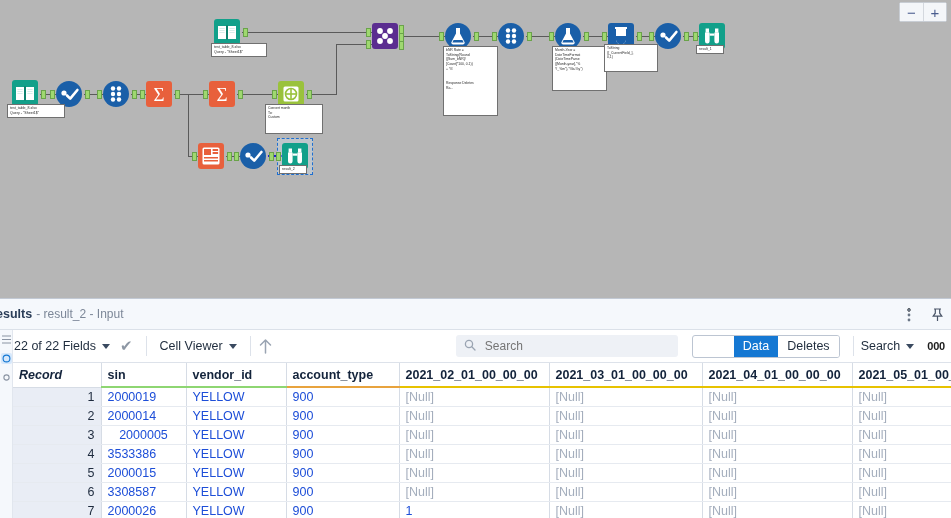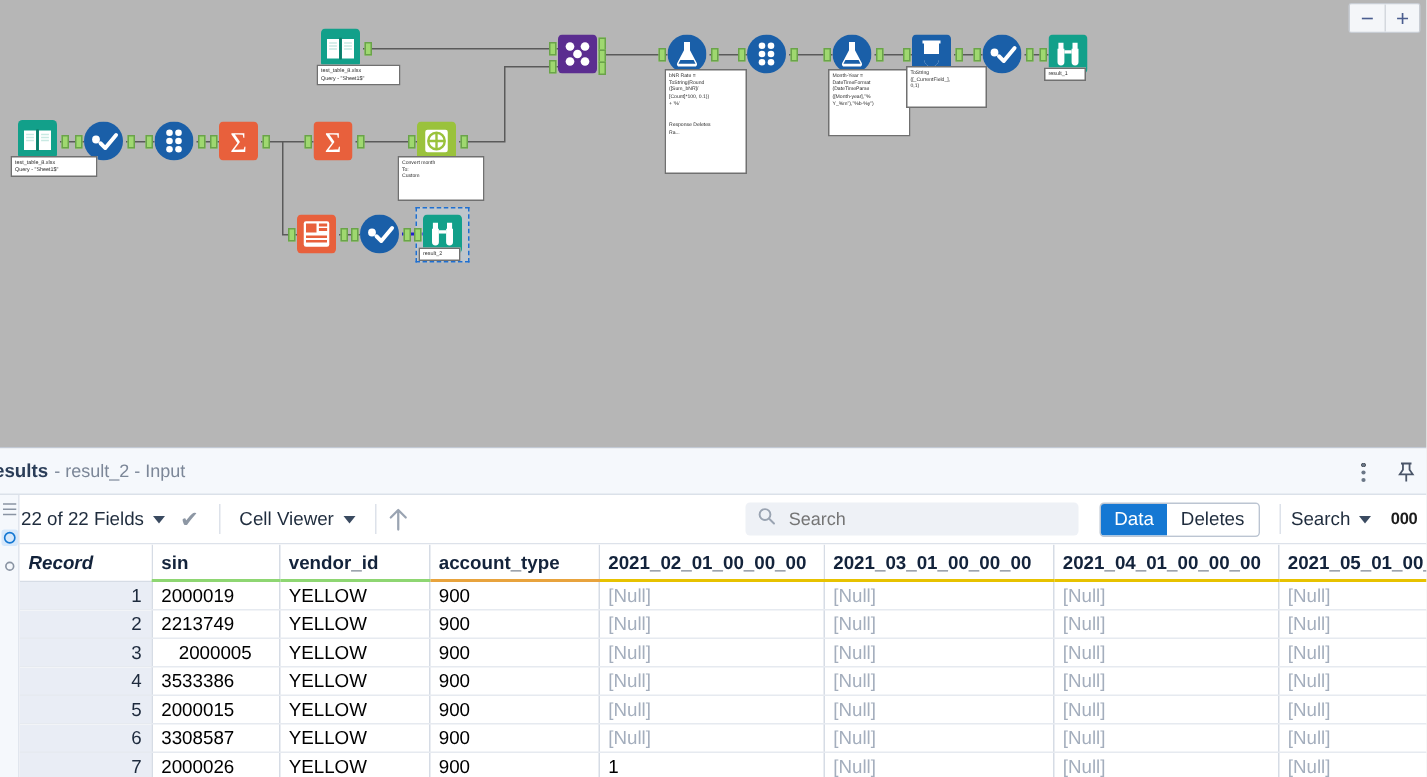--- a/index.html
+++ b/index.html
@@ -159,20 +159,21 @@
   #search-input {
     border: none; outline: none; background: transparent;
     font-size: 12px; color: #8d97a4;
     font-family: "Liberation Sans", sans-serif;
     width: 100%; margin-left: 7px;
   }
   #seg {
     display: flex; margin-left: 14px;
     border: 1px solid #bcc5d2; border-radius: 3px; overflow: hidden;
     height: 23px;
+    padding-left: 41px;
   }
   .seg-btn {
     font-size: 12.5px; padding: 0 9px;
     display: flex; align-items: center; cursor: pointer;
     background: #ffffff; color: #1f2c3d;
   }
   .seg-btn.active { background: #1578d3; color: #ffffff; }
   #actions {
     display:flex; align-items:center;
     margin-left: 16px; font-size: 12.5px; color:#1f2c3d; cursor:pointer;
@@ -222,21 +223,21 @@
   th.yellow::after {
     content:""; position:absolute; left:0; bottom:-2px;
     width:6px; height:2px; background:#8ed672;
   }
   th.orange::after {
     content:""; position:absolute; left:0; bottom:-2px;
     width:6px; height:2px; background:#8ed672;
   }
   td {
     font-size: 12.5px;
-    color: #000000;
+    color: #1d4ed8;
     padding: 2px 6px;
     height: 18px;
     border-right: 1px solid #d6dce5;
     border-bottom: 1px solid #e6eaf0;
     background: #ffffff;
     white-space: nowrap;
     overflow: hidden;
   }
   td.rec {
     text-align: right;
@@ -611,21 +612,21 @@
               <td style="width: 85px;">2000019</td>
               <td style="width: 100px;">YELLOW</td>
               <td style="width: 113px;">900</td>
               <td class="null" style="width: 150px;">[Null]</td>
               <td class="null" style="width: 153px;">[Null]</td>
               <td class="null" style="width: 150px;">[Null]</td>
               <td class="null" style="width: 150px;">[Null]</td>
             </tr>
             <tr>
               <td class="rec" style="width: 88px;">2</td>
-              <td style="width: 85px;">2213749</td>
+              <td style="width: 85px;">2000014</td>
               <td style="width: 100px;">YELLOW</td>
               <td style="width: 113px;">900</td>
               <td class="null" style="width: 150px;">[Null]</td>
               <td class="null" style="width: 153px;">[Null]</td>
               <td class="null" style="width: 150px;">[Null]</td>
               <td class="null" style="width: 150px;">[Null]</td>
             </tr>
             <tr>
               <td class="rec" style="width: 88px;">3</td>
               <td style="width: 85px; text-align: center;">2000005</td>

